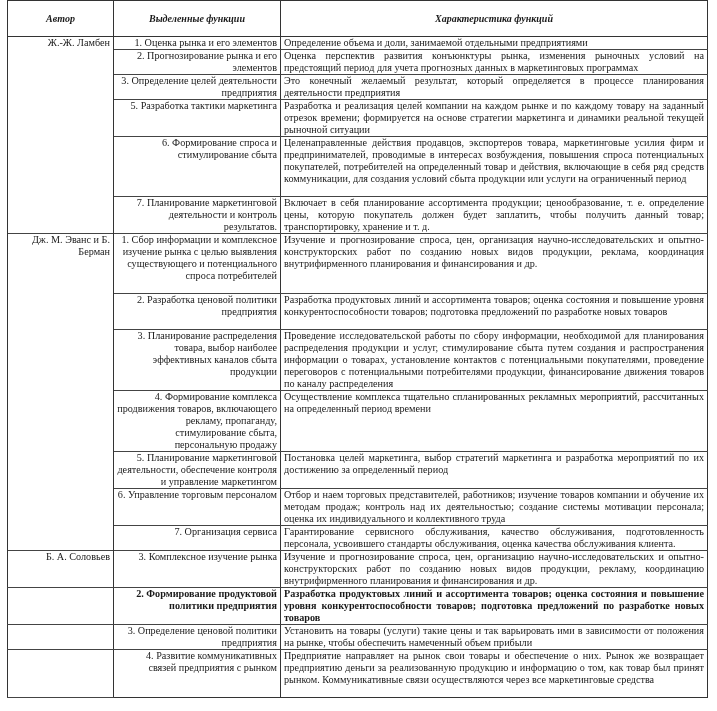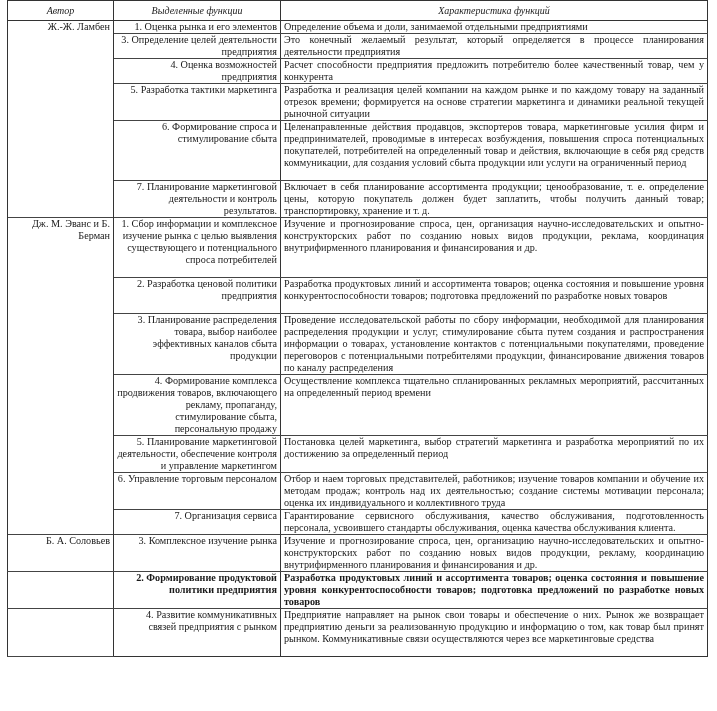--- a/index.html
+++ b/index.html
@@ -11,26 +11,26 @@
     table-layout: fixed;
     font-family: "Liberation Serif", "DejaVu Serif", serif;
     font-size: 10.2px;
     line-height: 12px;
     color: #1a1a1a;
   }
   .doc-table col.c1 { width: 106px; }
   .doc-table col.c2 { width: 167px; }
   .doc-table col.c3 { width: 427px; }
   .doc-table th {
-    font-weight: normal;
+    font-weight: bold;
     font-style: italic;
     text-align: center;
     border: 1px solid #333;
     border-bottom: 1.5px solid #333;
-    padding: 4px 3px;
+    padding: 12px 3px;
     height: 11px;
     line-height: 11px;
     font-size: 10px;
   }
   .doc-table td {
     vertical-align: top;
     border-left: 1px solid #333;
     border-right: 1px solid #333;
     border-top: 1px solid #444;
     border-bottom: 1px solid #444;
@@ -61,27 +61,27 @@
     </tr>
   </thead>
   <tbody id="tbody">
       <tr style="height: 12px;">
         <td class="author start">Ж.-Ж. Ламбен</td>
         <td>1. Оценка рынка и его элементов</td>
         <td class="char">Определение объема и доли, занимаемой отдельными предприятиями</td>
       </tr>
       <tr style="height: 24px;">
         <td class="author"></td>
-        <td>3. Определение целей деятельности предприятия</td>
-        <td class="char">Это конечный желаемый результат, который определяется в процессе планирования деятельности предприятия</td>
+        <td>2. Прогнозирование рынка и его элементов</td>
+        <td class="char">Оценка перспектив развития конъюнктуры рынка, изменения рыночных условий на предстоящий период для учета прогнозных данных в маркетинговых программах</td>
       </tr>
       <tr style="height: 24px;">
         <td class="author"></td>
-        <td>4. Оценка возможностей предприятия</td>
-        <td class="char">Расчет способности предприятия предложить потребителю более качественный товар, чем у конкурента</td>
+        <td>3. Определение целей деятельности предприятия</td>
+        <td class="char">Это конечный желаемый результат, который определяется в процессе планирования деятельности предприятия</td>
       </tr>
       <tr style="height: 36px;">
         <td class="author"></td>
         <td>5. Разработка тактики маркетинга</td>
         <td class="char">Разработка и реализация целей компании на каждом рынке и по каждому товару на заданный отрезок времени; формируется на основе стратегии маркетинга и динамики реальной текущей рыночной ситуации</td>
       </tr>
       <tr style="height: 60px;">
         <td class="author"></td>
         <td>6. Формирование спроса и стимулирование сбыта</td>
         <td class="char">Целенаправленные действия продавцов, экспортеров товара, маркетинговые усилия фирм и предпринимателей, проводимые в интересах возбуждения, повышения спроса потенциальных покупателей, потребителей на определенный товар и действия, включающие в себя ряд средств коммуникации, для создания условий сбыта продукции или услуги на ограниченный период</td>
@@ -129,19 +129,24 @@
       <tr style="height: 36px;">
         <td class="author solo">Б. А. Соловьев</td>
         <td>3. Комплексное изучение рынка</td>
         <td class="char">Изучение и прогнозирование спроса, цен, организацию научно-исследовательских и опытно-конструкторских работ по созданию новых видов продукции, рекламу, координацию внутрифирменного планирования и финансирования и др.</td>
       </tr>
       <tr style="height: 36px; font-weight: bold;">
         <td class="author solo"></td>
         <td>2. Формирование продуктовой политики предприятия</td>
         <td class="char">Разработка продуктовых линий и ассортимента товаров; оценка состояния и повышение уровня конкурентоспособности товаров; подготовка предложений по разработке новых товаров</td>
       </tr>
+      <tr style="height: 24px;">
+        <td class="author solo"></td>
+        <td>3. Определение ценовой политики предприятия</td>
+        <td class="char">Установить на товары (услуги) такие цены и так варьировать ими в зависимости от положения на рынке, чтобы обеспечить намеченный объем прибыли</td>
+      </tr>
       <tr style="height: 48px; font-family: Liberation Serif, serif;">
         <td class="author solo"></td>
         <td>4. Развитие коммуникативных связей предприятия с рынком</td>
         <td class="char">Предприятие направляет на рынок свои товары и обеспечение о них. Рынок же возвращает предприятию деньги за реализованную продукцию и информацию о том, как товар был принят рынком. Коммуникативные связи осуществляются через все маркетинговые средства</td>
       </tr>
     </tbody>
 </table>
 
 </body></html>

